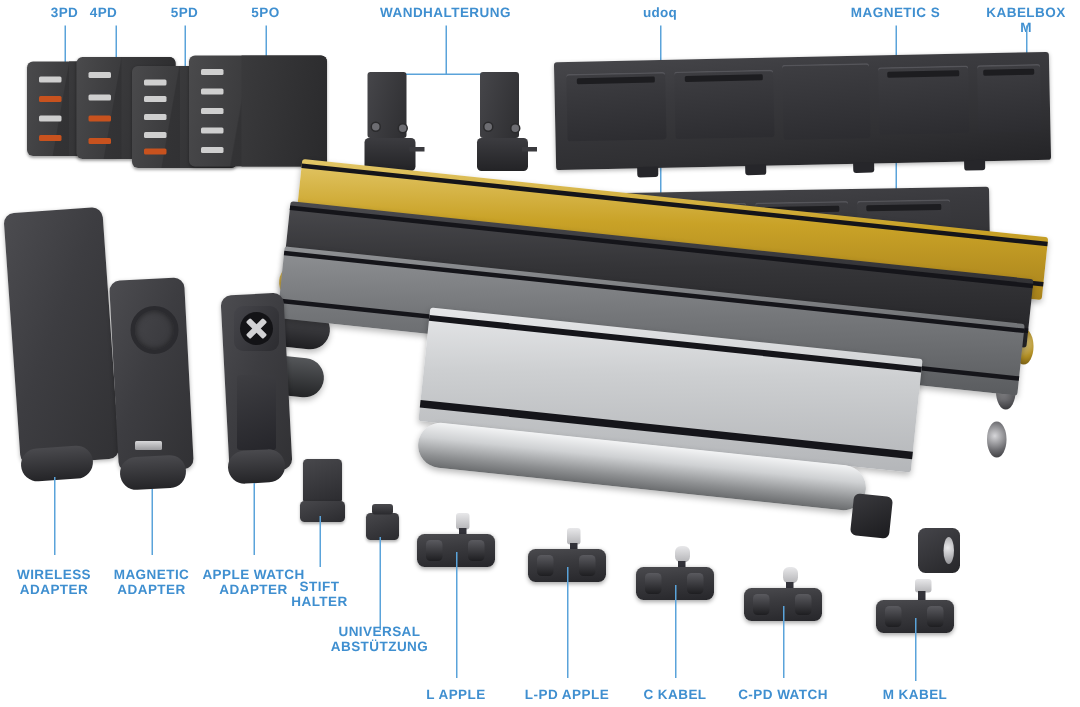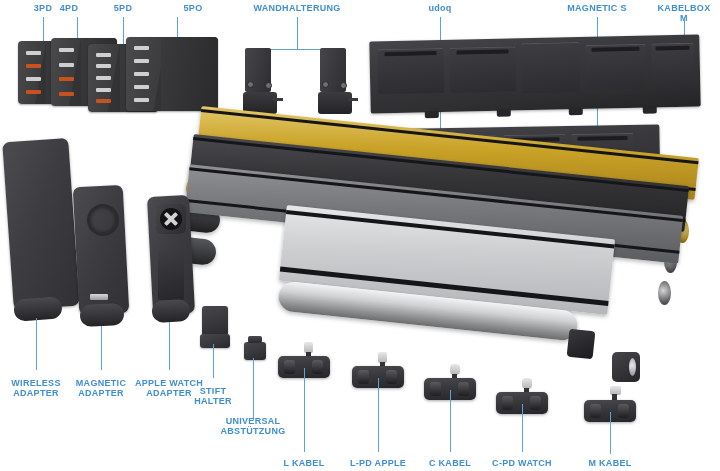--- a/index.html
+++ b/index.html
@@ -84,21 +84,21 @@
        box-shadow:0 1px 2px rgba(0,0,0,.3);}
 </style>
 </head>
 <body>
 
 <div id="stage">
 
   <div class="lbl" style="left:43px;top:3px;">3PD</div>
   <div class="lbl" style="left:59px;top:3px;margin-left:10px;">4PD</div>
   <div class="lbl" style="left:123px;top:3px;">5PD</div>
-  <div class="lbl" style="left:177px;top:3px;margin-left:16px;">5PO</div>
+  <div class="lbl" style="left:177px;top:3px;">5PO</div>
   <div class="lbl" style="left:297px;top:3px;">WANDHALTERUNG</div>
   <div class="lbl brand" style="left:440px;top:3px;text-align:center;">udoq</div>
   <div class="lbl" style="left:597px;top:3px;">MAGNETIC S</div>
   <div class="lbl" style="left:684px;top:3px;">KABELBOX M</div>
 
   <div class="leader" style="left:43px;top:17px;height:27px;"></div>
   <div class="leader" style="left:77px;top:17px;height:23px;"></div>
   <div class="leader" style="left:123px;top:17px;height:28px;"></div>
   <div class="leader" style="left:177px;top:17px;height:22px;"></div>
   <div class="leader" style="left:297px;top:17px;height:33px;"></div>
@@ -337,19 +337,19 @@
   <div class="lbl" style="left:36px;top:378px;">WIRELESS
 ADAPTER</div>
   <div class="lbl" style="left:101px;top:378px;">MAGNETIC
 ADAPTER</div>
   <div class="lbl" style="left:169px;top:378px;">APPLE WATCH
 ADAPTER</div>
   <div class="lbl" style="left:213px;top:386px;">STIFT
 HALTER</div>
   <div class="lbl" style="left:253px;top:416px;">UNIVERSAL
 ABSTÜTZUNG</div>
-  <div class="lbl" style="left:304px;top:458px;">L KABEL</div>
+  <div class="lbl" style="left:304px;top:458px;">L APPLE</div>
   <div class="lbl" style="left:378px;top:458px;">L-PD APPLE</div>
   <div class="lbl" style="left:450px;top:458px;">C KABEL</div>
   <div class="lbl" style="left:522px;top:458px;">C-PD WATCH</div>
   <div class="lbl" style="left:610px;top:458px;">M KABEL</div>
 
 </div>
 
 </body></html>

